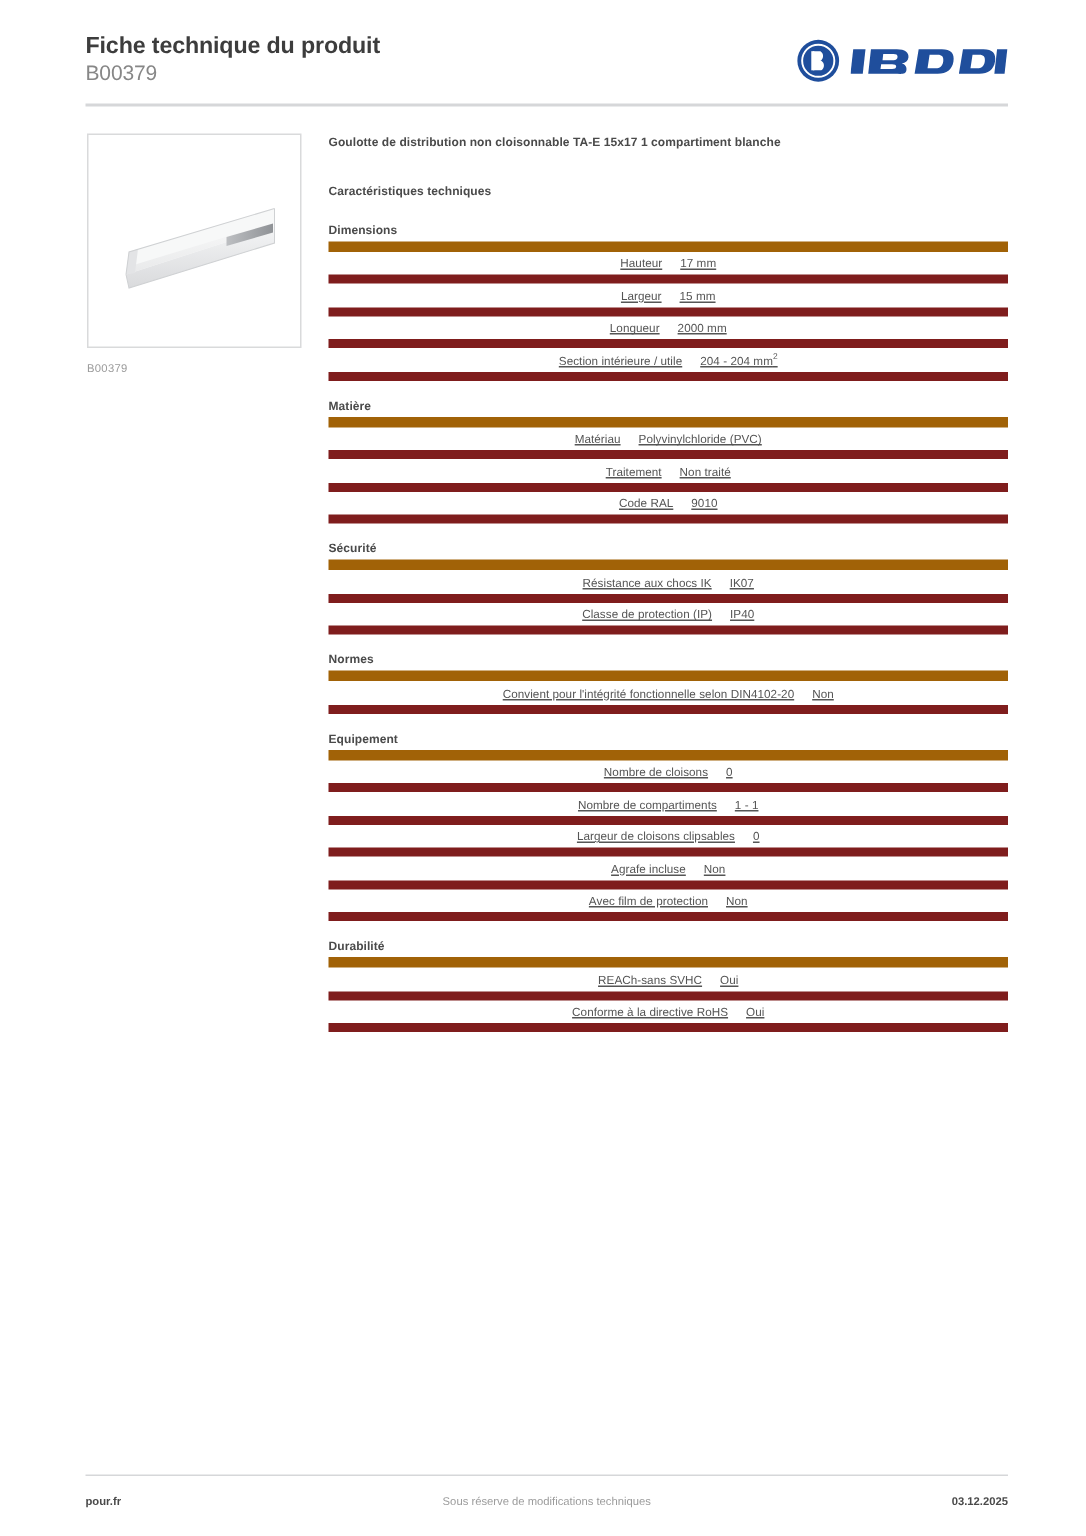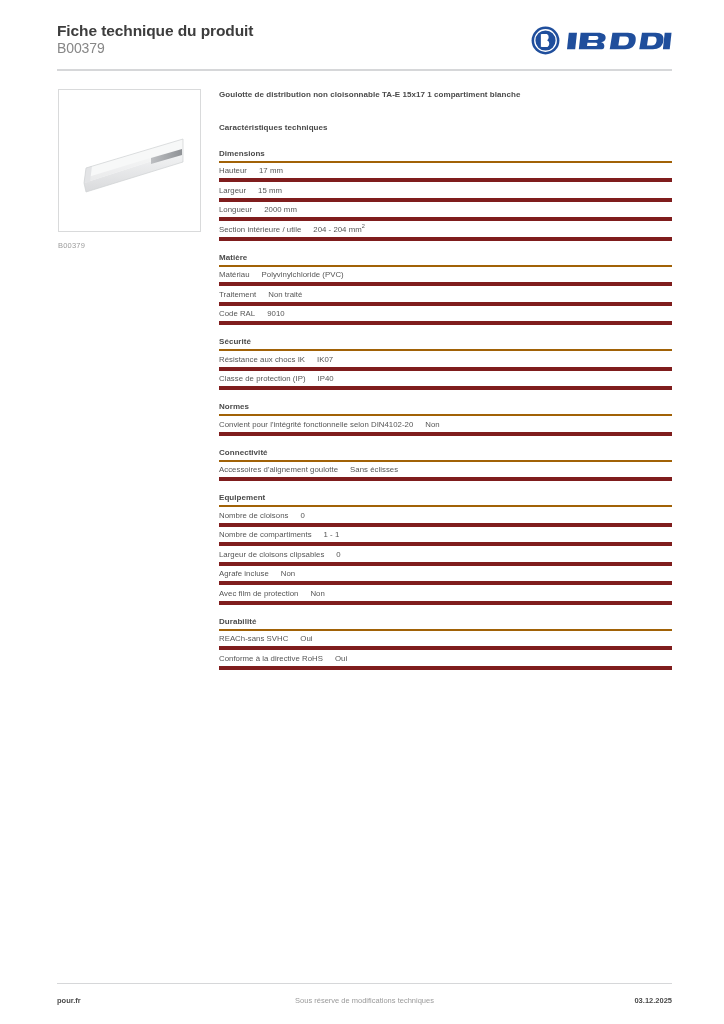--- a/index.html
+++ b/index.html
@@ -135,32 +135,33 @@
     margin-bottom: 12px;
   }
   .section:last-child {
     margin-bottom: 2px;
   }
   .section-head {
     font-size: 8px;
     font-weight: bold;
     color: #4a4a4a;
     padding-bottom: 3px;
-    border-bottom: 2px solid #a16207;
+    border-bottom: 7px solid #a16207;
     letter-spacing: 0.05px;
   }
   .spec-row {
     display: flex;
-    justify-content: flex-start;
+    justify-content: center;
     align-items: baseline;
-    border-bottom: 4px solid #7f1d1d;
+    border-bottom: 6px solid #7f1d1d;
     padding: 3.3px 0 3.2px 0;
     font-size: 7.8px;
     color: #555555;
     letter-spacing: 0.03px;
+    text-decoration: underline;
   }
   .spec-label {
     text-align: left;
     white-space: nowrap;
   }
   .spec-value {
     text-align: right;
     white-space: nowrap;
     padding-left: 12px;
   }
@@ -330,27 +331,20 @@
           </div>
         </div>
         <div class="section">
           <div class="section-head">Normes</div>
           <div class="spec-row">
             <div class="spec-label">Convient pour l'intégrité fonctionnelle selon DIN4102-20</div>
             <div class="spec-value">Non</div>
           </div>
         </div>
         <div class="section">
-          <div class="section-head">Connectivité</div>
-          <div class="spec-row">
-            <div class="spec-label">Accessoires d'alignement goulotte</div>
-            <div class="spec-value">Sans éclisses</div>
-          </div>
-        </div>
-        <div class="section">
           <div class="section-head">Equipement</div>
           <div class="spec-row">
             <div class="spec-label">Nombre de cloisons</div>
             <div class="spec-value">0</div>
           </div>
           <div class="spec-row">
             <div class="spec-label">Nombre de compartiments</div>
             <div class="spec-value">1 - 1</div>
           </div>
           <div class="spec-row">

